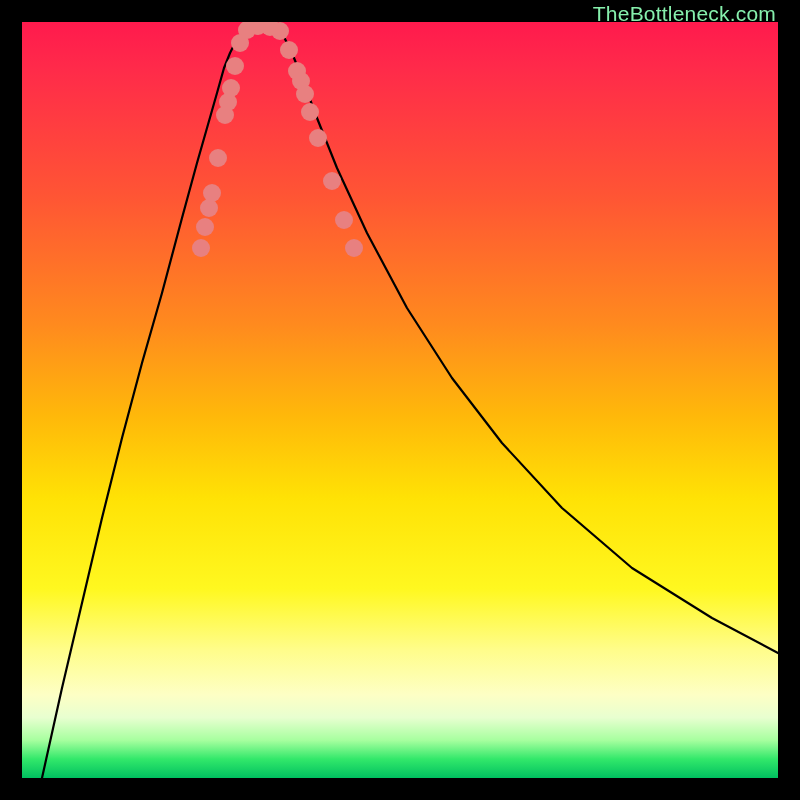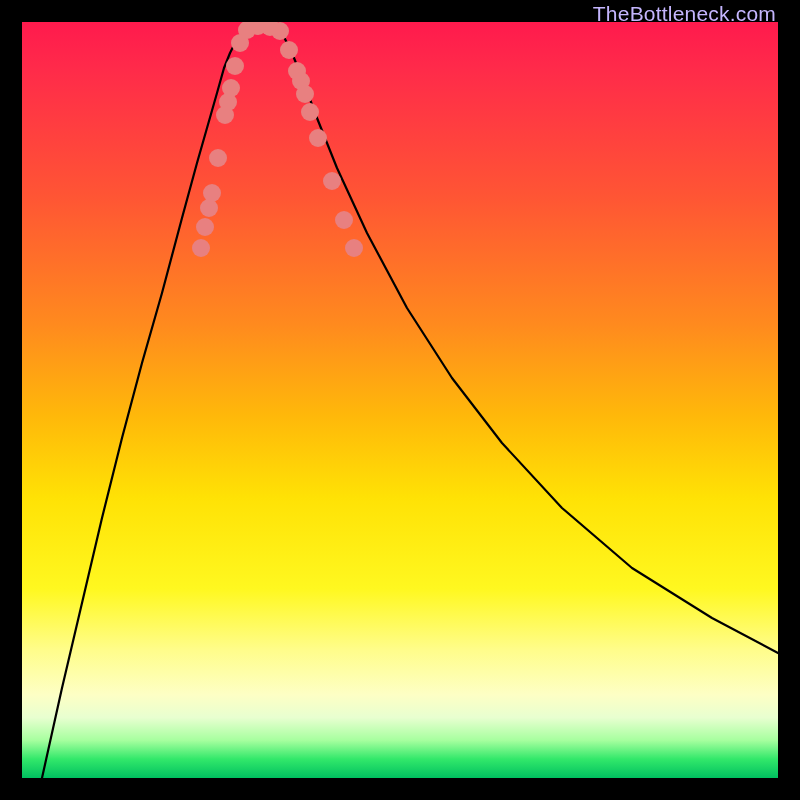--- a/index.html
+++ b/index.html
@@ -41,21 +41,21 @@
       #e8ffd0 92%,
       #a7ff9f 95%,
       #32e86a 97.5%,
       #00c060 100%
     );
   }
   .watermark {
     position: absolute;
     top: 2px;
     right: 24px;
-    color: #c4b5fd;
+    color: #86efac;
     font-size: 21px;
     letter-spacing: 0.2px;
     font-weight: 500;
   }
   svg.curve {
     position: absolute;
     inset: 0;
   }
 </style>
 </head>

